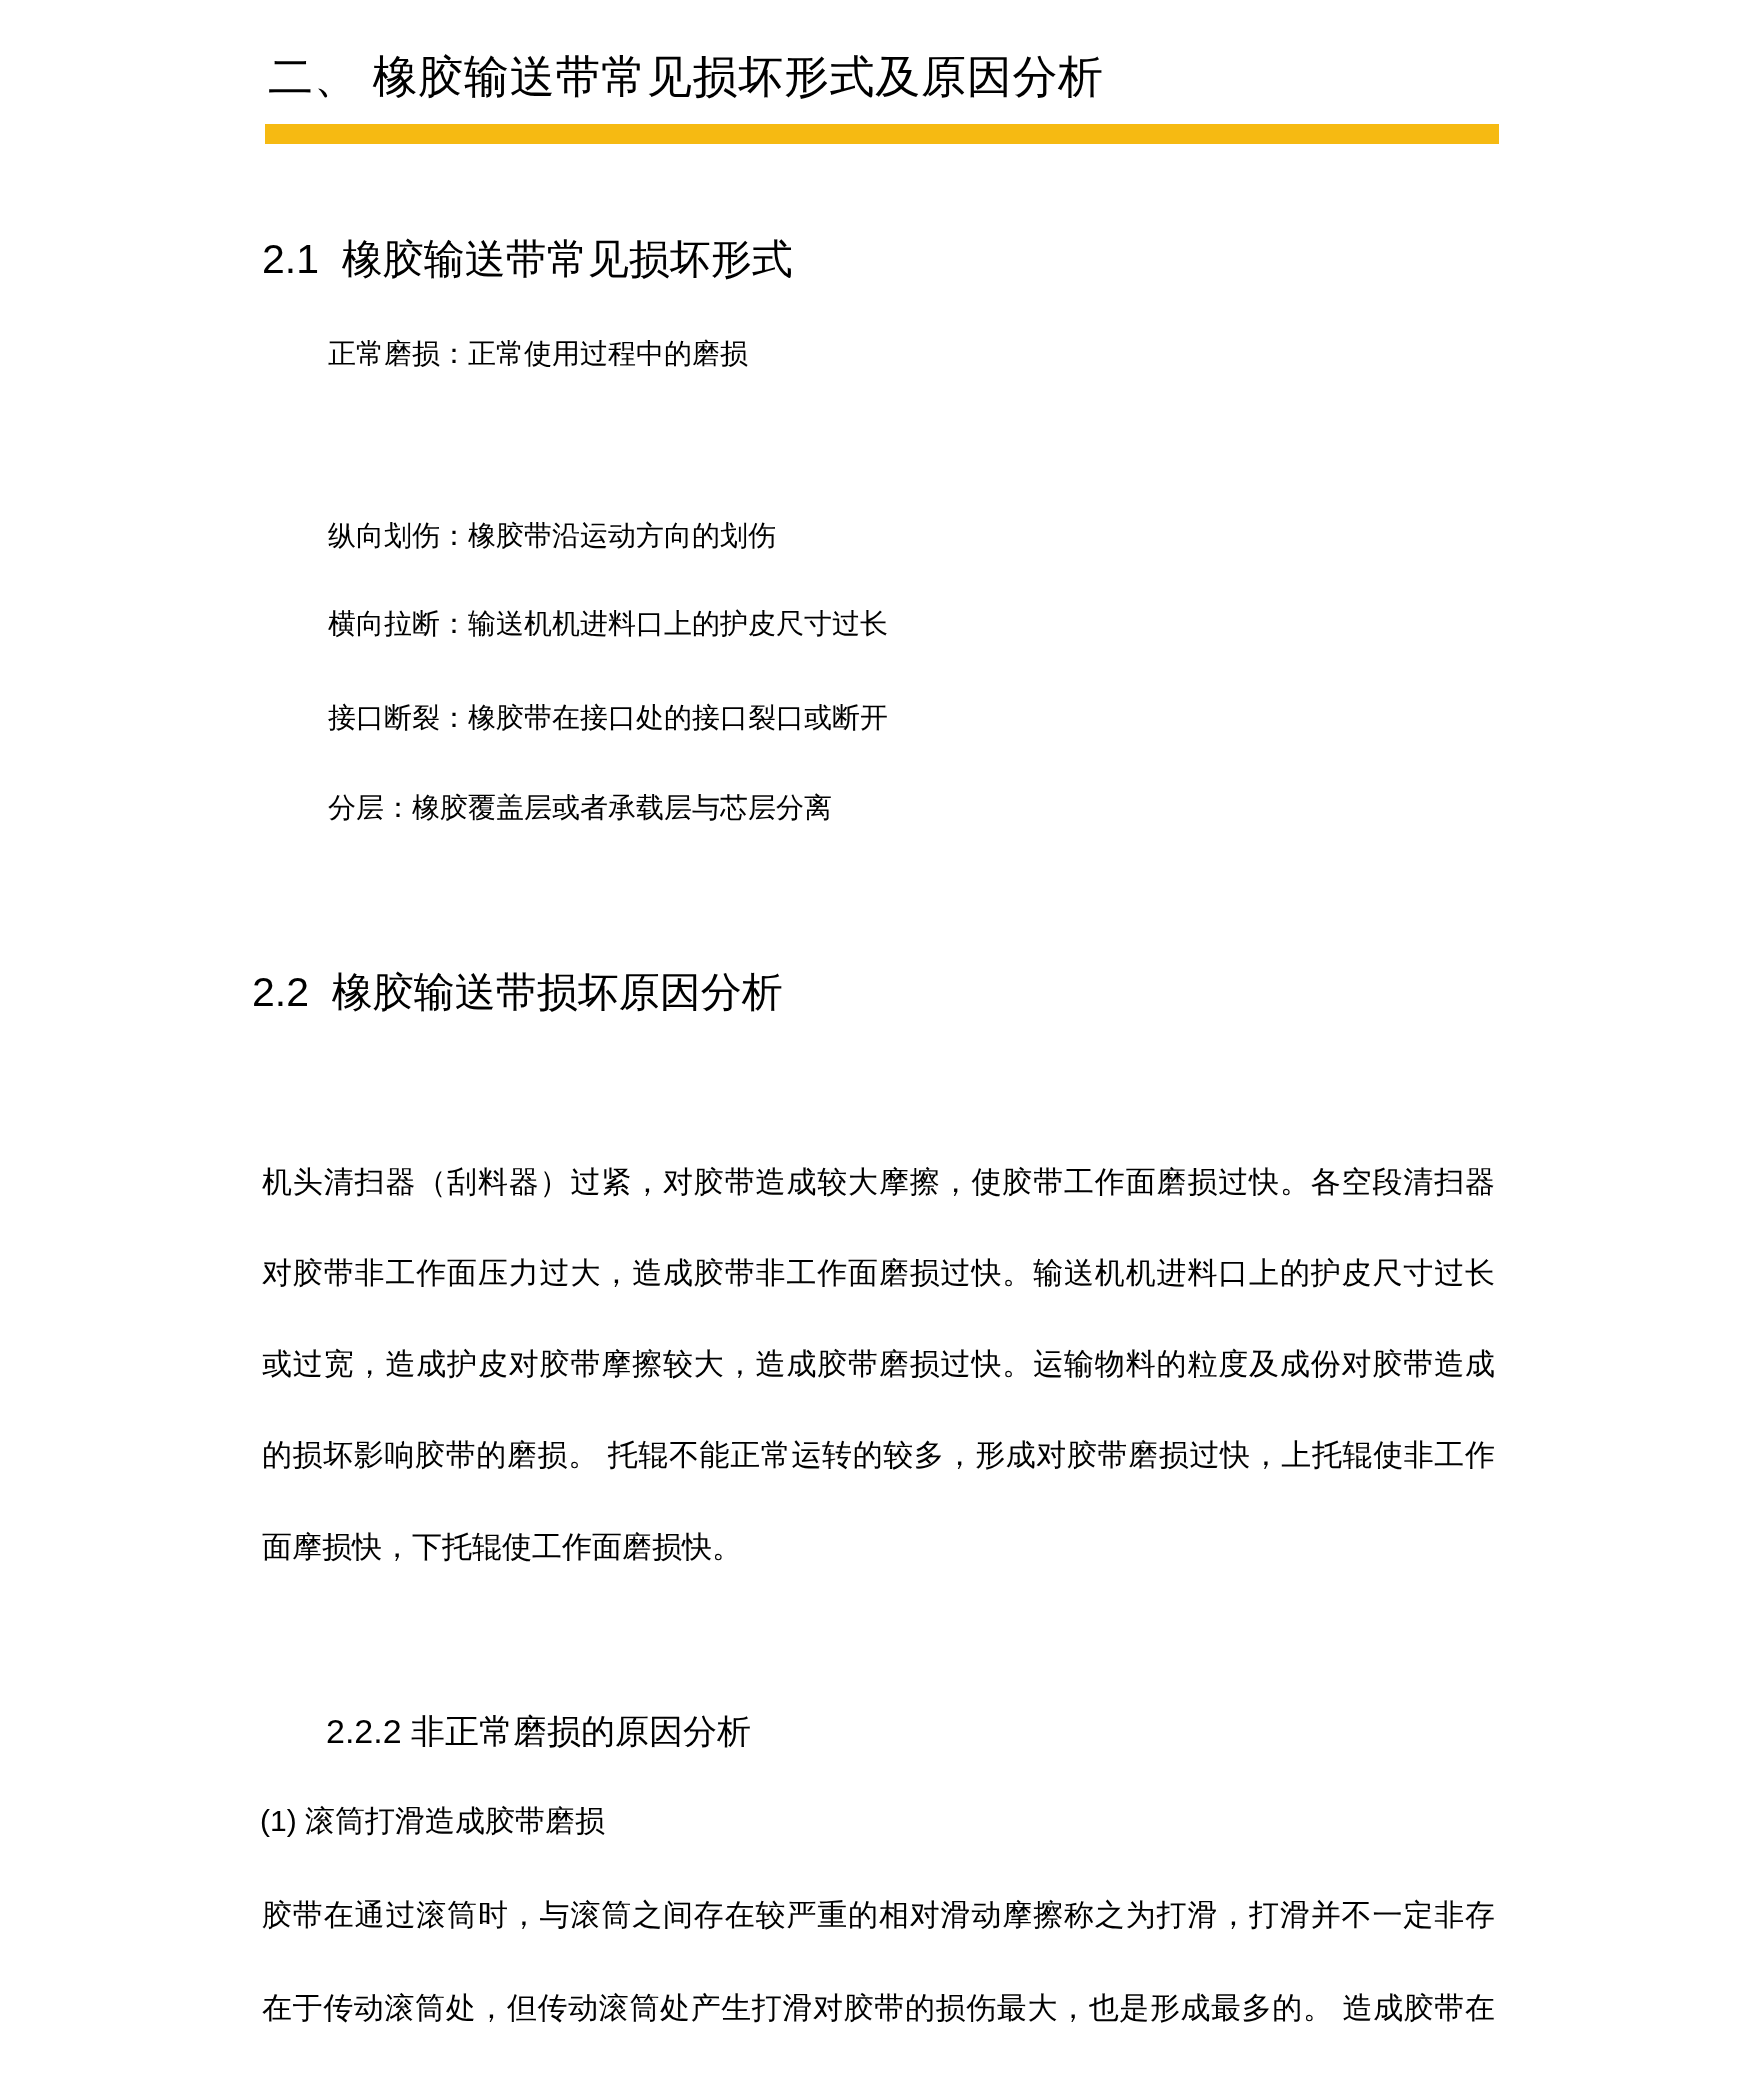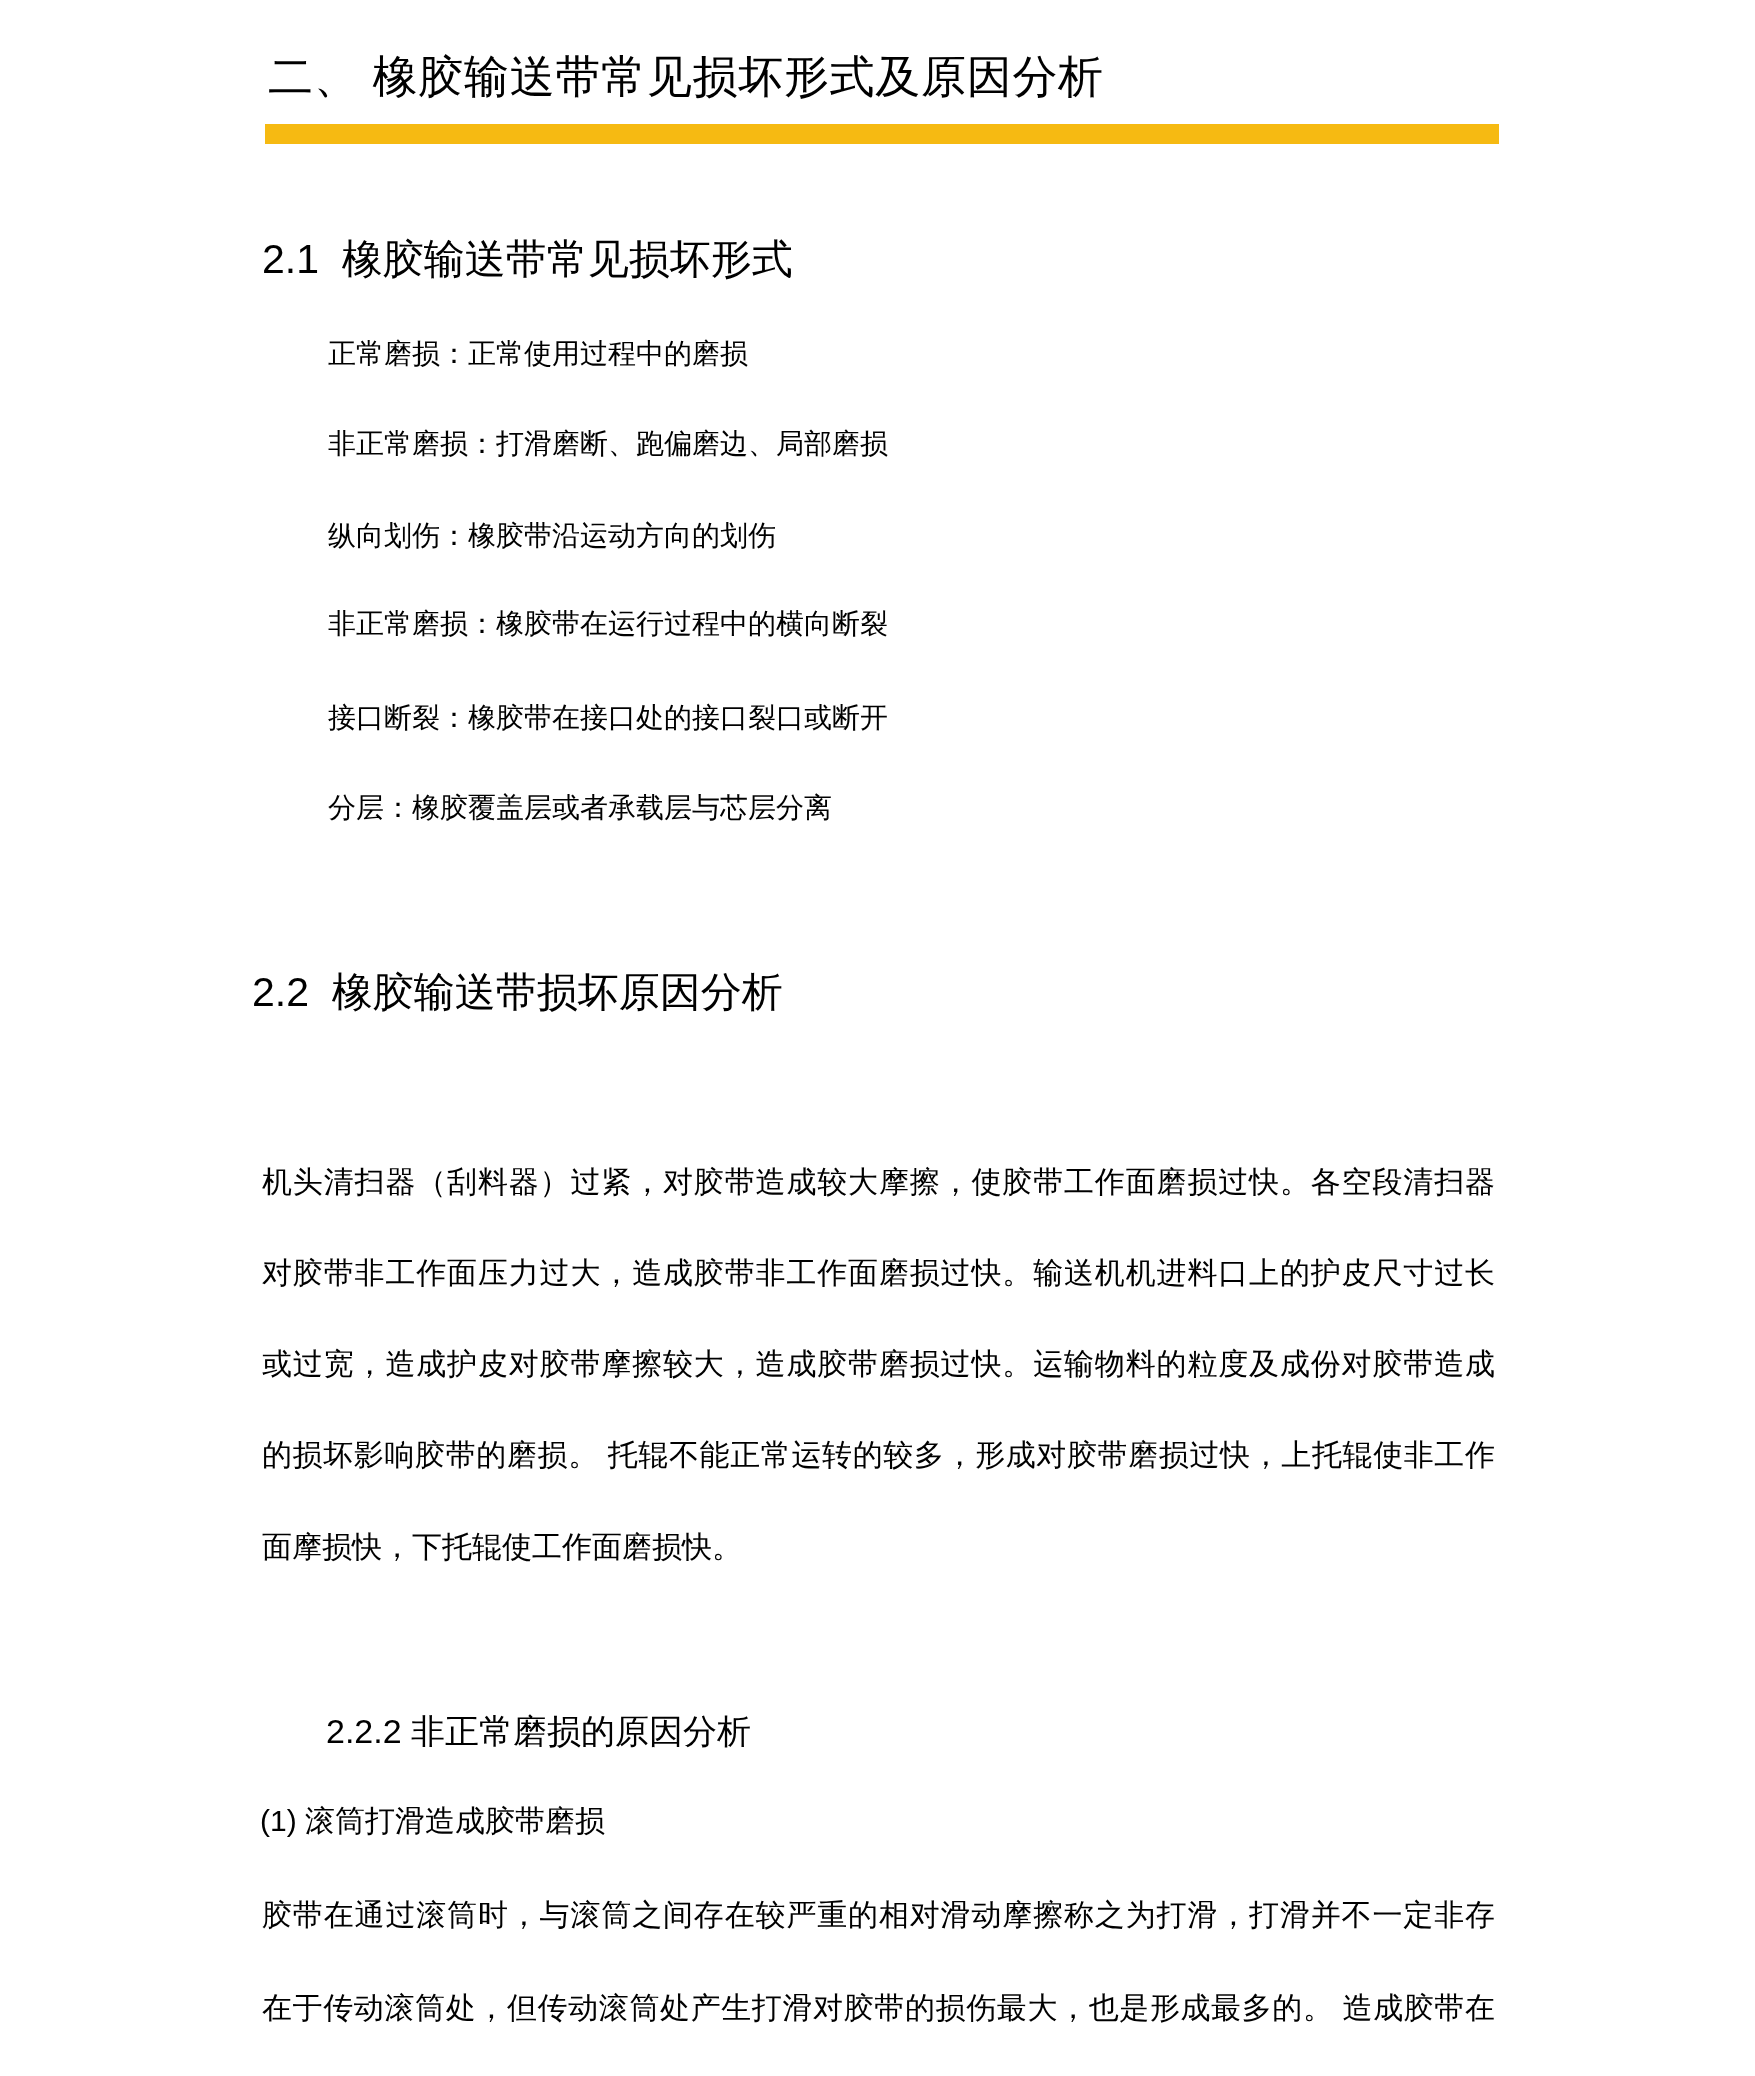--- a/index.html
+++ b/index.html
@@ -55,23 +55,22 @@
 <body>
 
 <div class="page">
 
   <div class="txt doc-title">二、 橡胶输送带常见损坏形式及原因分析</div>
   <div class="accent-bar"></div>
 
   <div class="txt h2 h2-1">2.1  橡胶输送带常见损坏形式</div>
 
   <div class="txt list-line li-0">正常磨损：正常使用过程中的磨损</div>
-  <div class="txt list-line li-1">非正常磨损：打滑磨断、跑偏磨边、局部磨损</div>
   <div class="txt list-line li-2">纵向划伤：橡胶带沿运动方向的划伤</div>
-  <div class="txt list-line li-3">非正常磨损：橡胶带在运行过程中的横向断裂</div>
+  <div class="txt list-line li-3">横向拉断：输送机机进料口上的护皮尺寸过长</div>
   <div class="txt list-line li-5">分层：橡胶覆盖层或者承载层与芯层分离</div>
   <div class="txt list-line li-4">接口断裂：橡胶带在接口处的接口裂口或断开</div>
 
   <div class="txt h2 h2-2">2.2  橡胶输送带损坏原因分析</div>
 
 
   <div class="txt body-line just p1-0">机头清扫器（刮料器）过紧，对胶带造成较大摩擦，使胶带工作面磨损过快。各空段清扫器</div>
   <div class="txt body-line just p1-1">对胶带非工作面压力过大，造成胶带非工作面磨损过快。输送机机进料口上的护皮尺寸过长</div>
   <div class="txt body-line just p1-2">或过宽，造成护皮对胶带摩擦较大，造成胶带磨损过快。运输物料的粒度及成份对胶带造成</div>
   <div class="txt body-line just p1-3">的损坏影响胶带的磨损。 托辊不能正常运转的较多，形成对胶带磨损过快，上托辊使非工作</div>

